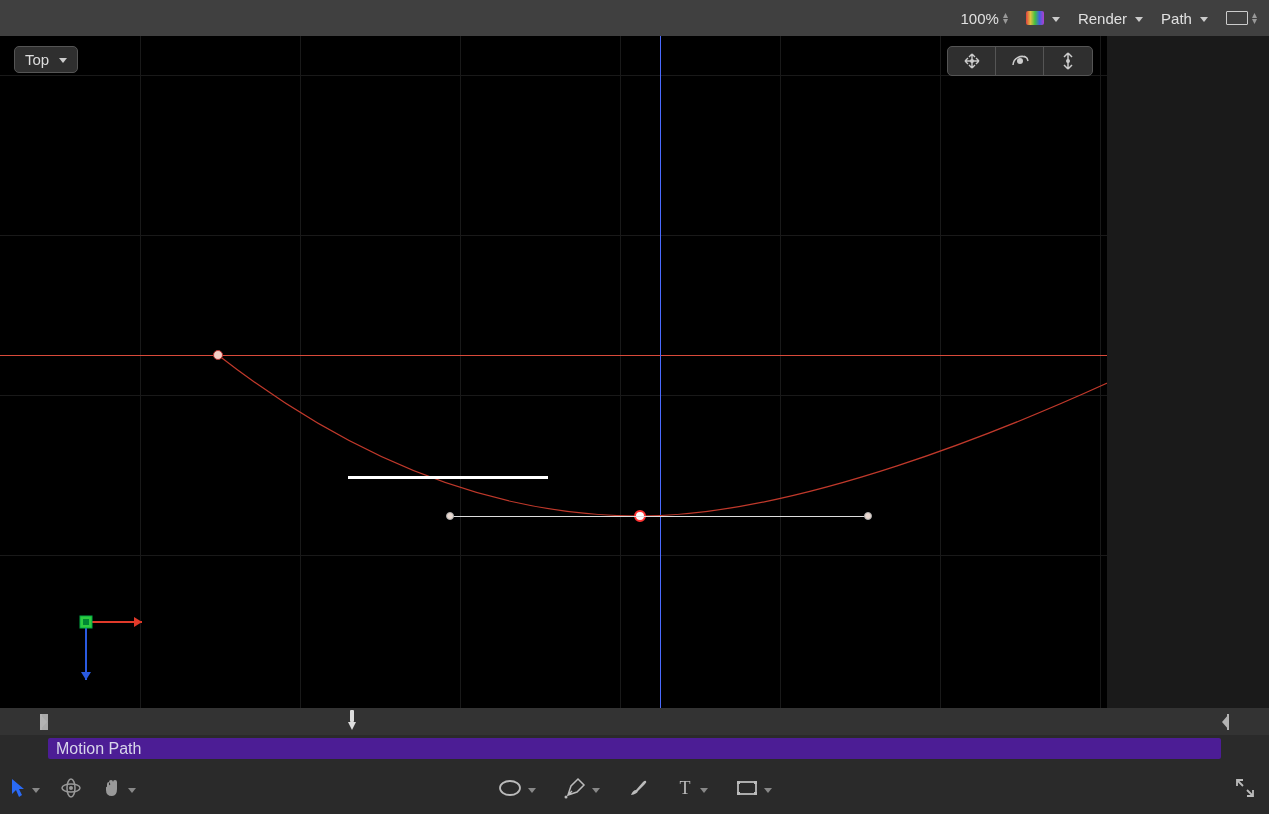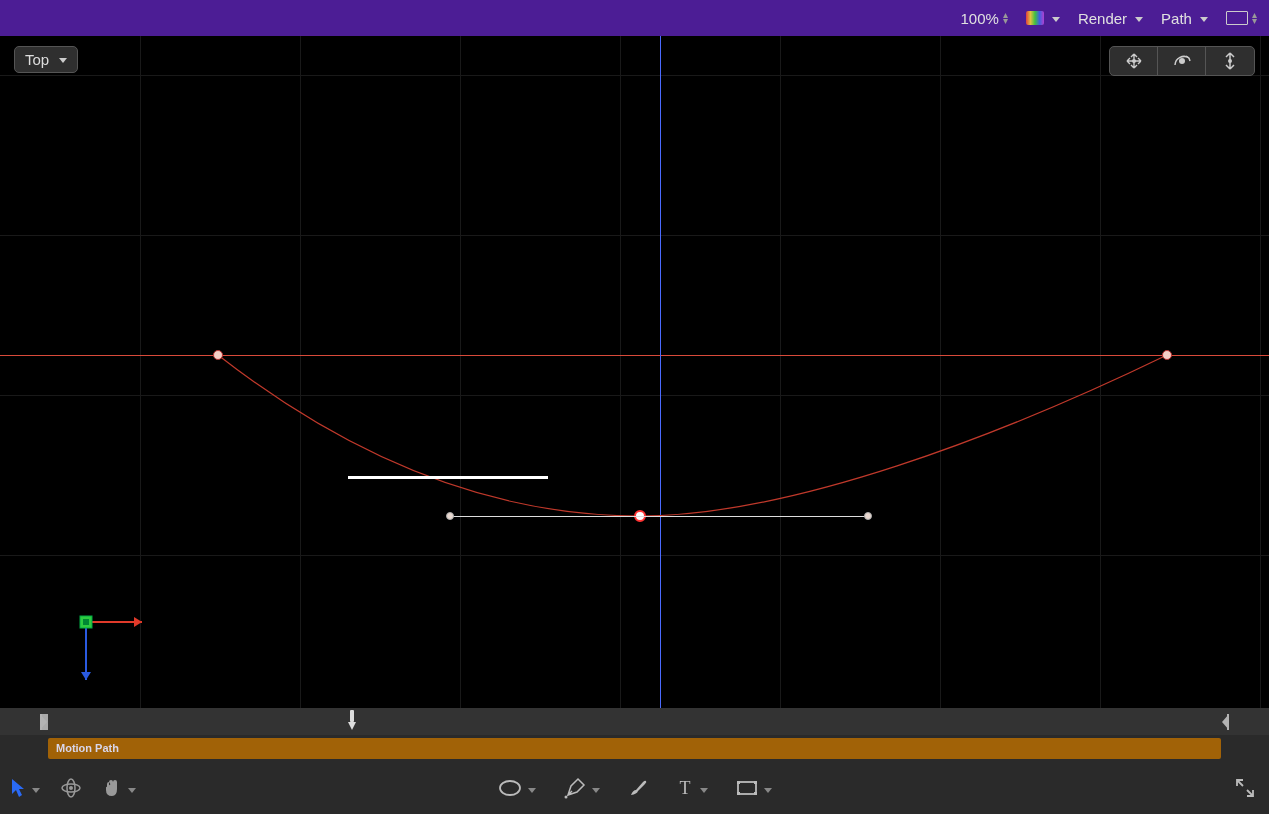--- a/index.html
+++ b/index.html
@@ -15,39 +15,39 @@
     user-select: none;
   }
 
   
   .top-toolbar {
     display: flex;
     justify-content: flex-end;
     align-items: center;
     height: 36px;
     padding: 0 12px;
-    background: #4c1d95;
+    background: #404040;
     gap: 18px;
   }
   .tb-item { display: flex; align-items: center; gap: 4px; cursor: pointer; color:#e0e0e0; font-size:15px;}
   .updown { font-size: 10px; line-height: 6px; display:flex; flex-direction:column; color:#999;}
   .chev-down::after { content:""; display:inline-block; border-left:4px solid transparent;border-right:4px solid transparent;border-top:5px solid #ccc; margin-left:4px; position:relative; top:-2px;}
   .color-swatch {
     width: 18px; height: 14px; border-radius:2px;
     background: linear-gradient(90deg,#e04040,#e0c040,#40c040,#4060e0,#b040d0);
     display:inline-block;
   }
   .aspect-box {
     width:22px; height:14px; border:1.5px solid #ccc; border-radius:1px; display:inline-block;
   }
 
   
   .canvas {
     position: relative;
-    width: 1269px;
+    width: 1107px;
     height: 672px; 
     background: #000;
     overflow:hidden;
   }
   .grid {
     position:absolute; inset:0;
     background-image:
       linear-gradient(#191919 1px, transparent 1px),
       linear-gradient(90deg,#191919 1px, transparent 1px);
     background-size: 160px 160px;
@@ -115,22 +115,22 @@
   .play-marker {
     position:absolute; top:2px; left:346px; width:12px; height:22px;
   }
 
   
   .track {
     height:27px; background:#2a2a2a; position:relative;
   }
   .clip {
     position:absolute; left:48px; right:48px; top:3px; bottom:3px;
-    background:#a16207; border-radius:2px;
-    padding-left:8px; line-height:21px; color:#d8d6ea; font-size:11px;font-weight:bold;
+    background:#4c1d95; border-radius:2px;
+    padding-left:8px; line-height:21px; color:#d8d6ea; font-size:16px;
   }
 
   
   .bottom-toolbar {
     height:52px; background:#2a2a2a;
     display:flex; align-items:center; padding:0 10px; position:relative;
   }
   .bt-group { display:flex; align-items:center; gap:20px;}
   .bt-center { position:absolute; left:50%; transform:translateX(-50%); display:flex; gap:28px; align-items:center;}
   .tool { display:flex; align-items:center; gap:4px; cursor:pointer; }

